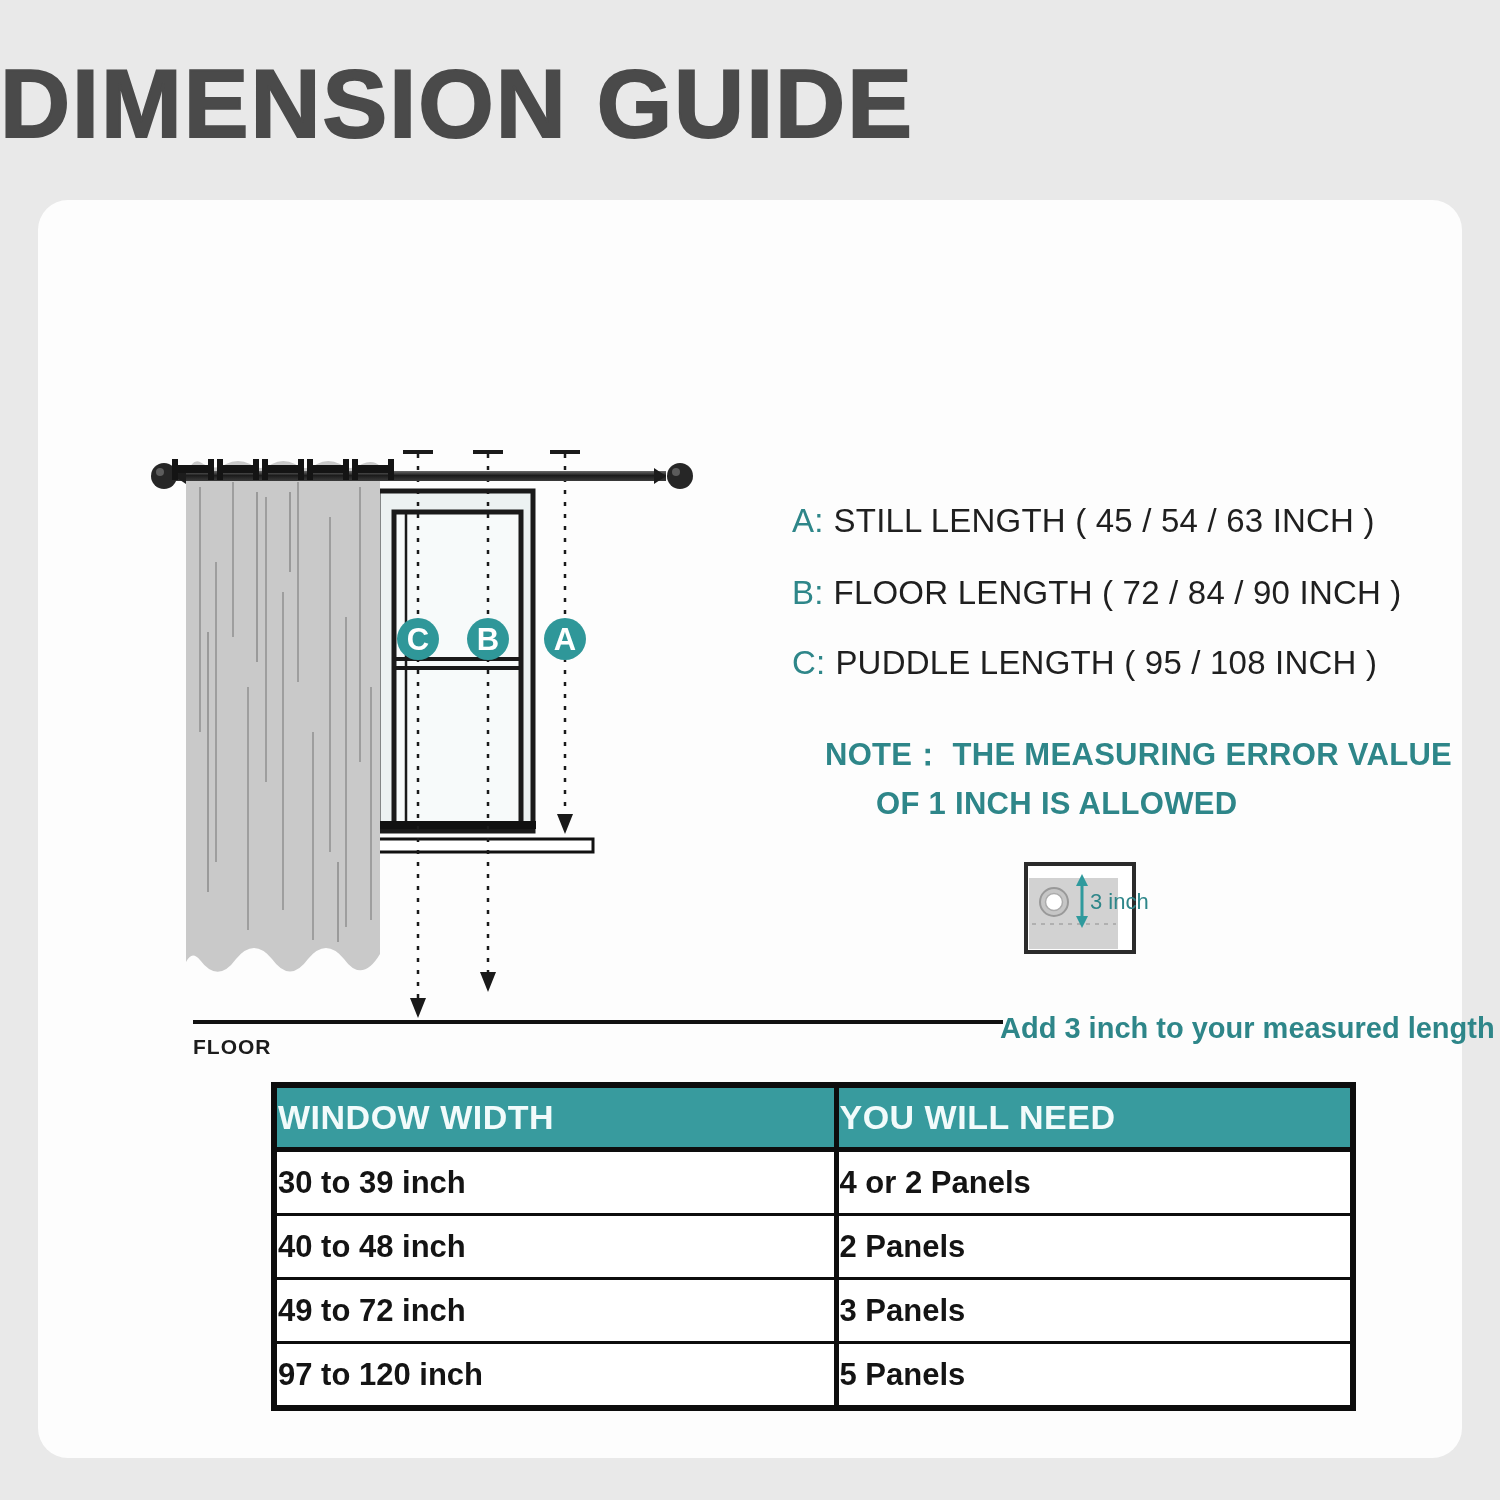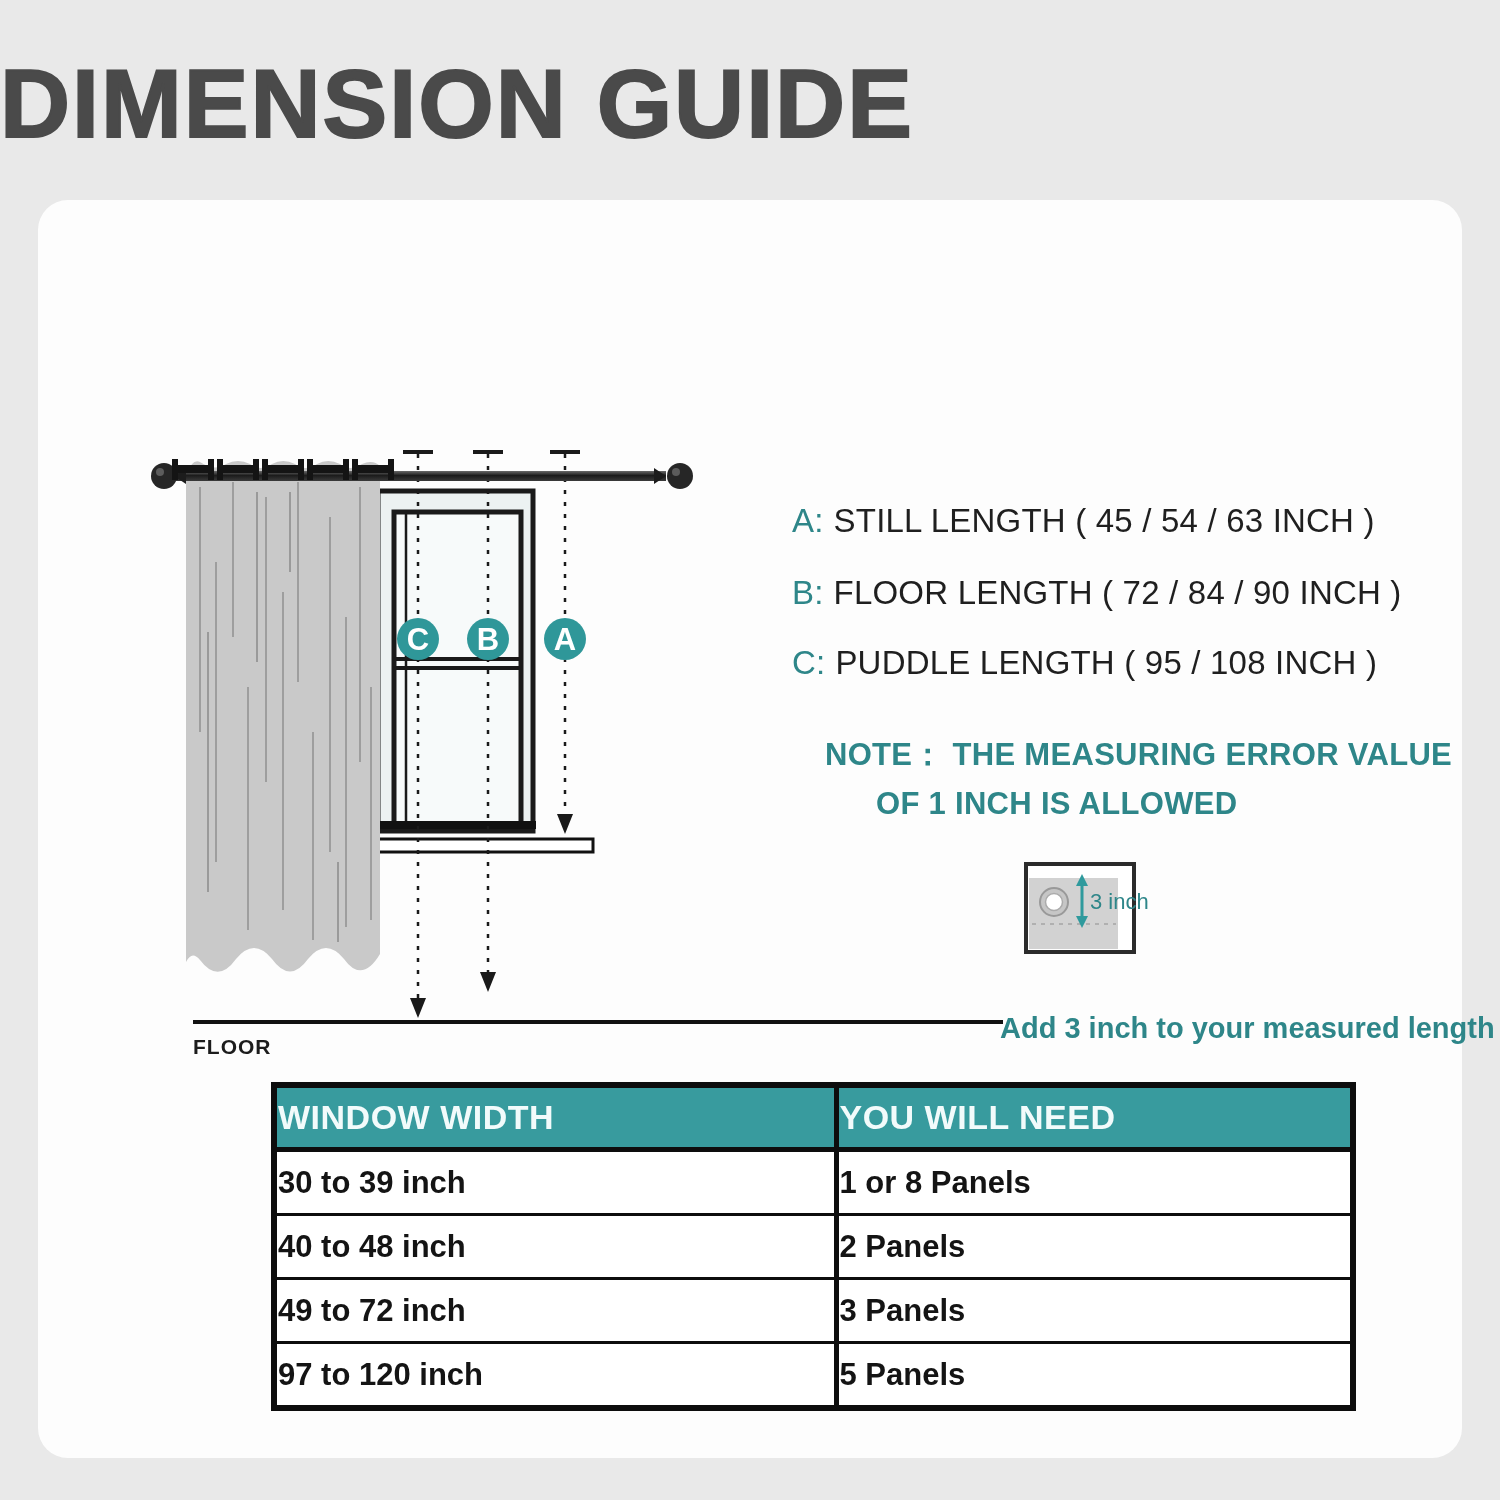--- a/index.html
+++ b/index.html
@@ -236,21 +236,21 @@
       </colgroup>
     <thead>
       <tr>
         <th>WINDOW WIDTH</th>
         <th>YOU WILL NEED</th>
       </tr>
     </thead>
     <tbody>
       <tr>
         <td>30 to 39 inch</td>
-        <td>1 or 8 Panels</td>
+        <td>4 or 2 Panels</td>
       </tr>
       <tr>
         <td>40 to 48 inch</td>
         <td>2 Panels</td>
       </tr>
       <tr>
         <td>49 to 72 inch</td>
         <td>3 Panels</td>
       </tr>
       <tr>

